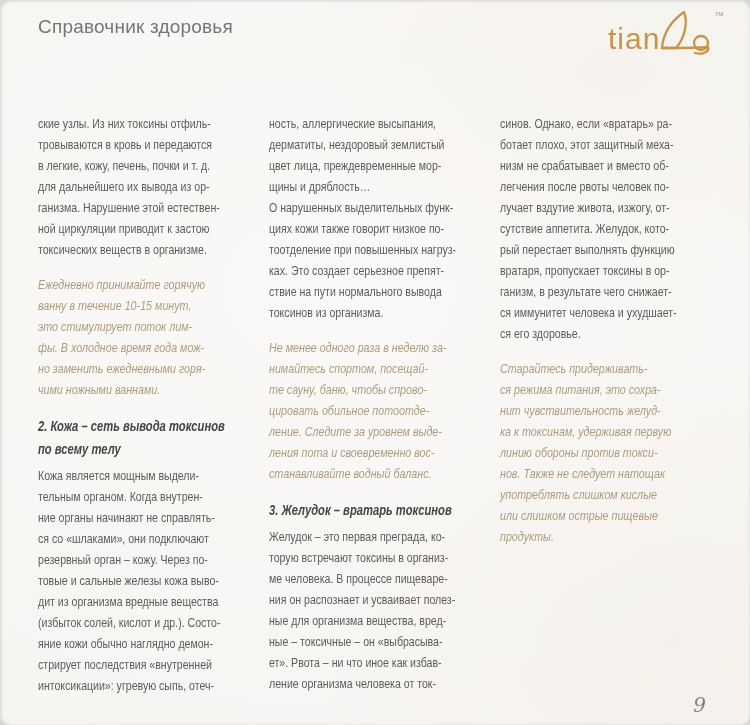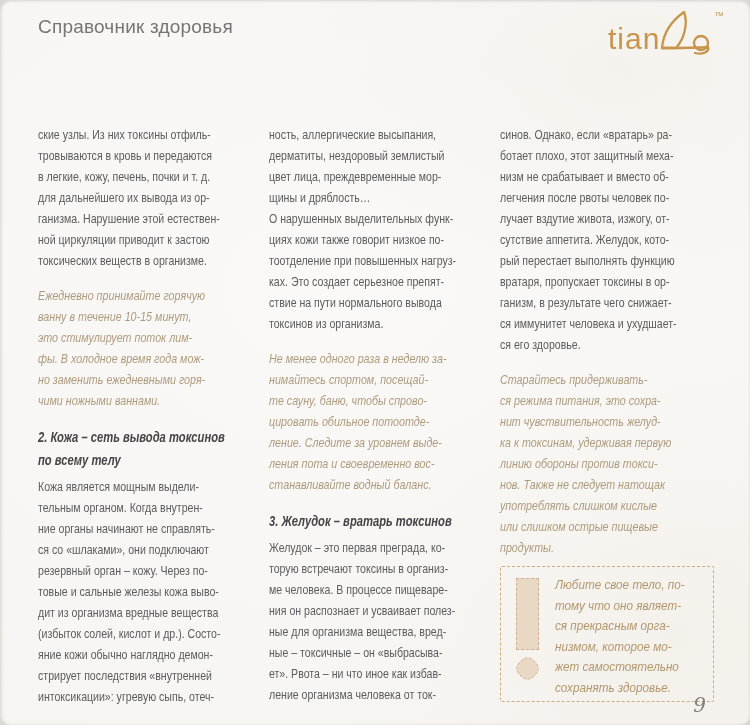--- a/index.html
+++ b/index.html
@@ -23,21 +23,21 @@
   .doc-title {
     position:absolute; top:16px; left:38px;
     font-size:19px; color:#757577; letter-spacing:.2px;
   }
   .brand { position:absolute; top:6px; right:24px; }
   .lg-text { font-size:30px; fill:#c6944a; font-family:"Liberation Sans",sans-serif; letter-spacing:1px; font-weight:400; }
   .lg-stroke { fill:none; stroke:#c6944a; stroke-width:2.3; stroke-linecap:round; stroke-linejoin:round; }
   .lg-tm { font-size:10px; fill:#b99a66; font-family:"Liberation Sans",sans-serif; }
 
   .columns {
-    position:absolute; left:38px; right:36px; top:124px;
+    position:absolute; left:38px; right:36px; top:113px;
     display:flex; gap:17px;
   }
   .col { flex:1; min-width:0; }
 
   .blk {
     width:123%;
     transform:scaleX(0.813);
     transform-origin:0 0;
     margin:0;
     white-space:pre-line;
@@ -177,31 +177,19 @@
       <p class="blk tip-p">Старайтесь придерживать-
 ся режима питания, это сохра-
 нит чувствительность желуд-
 ка к токсинам, удерживая первую
 линию обороны против токси-
 нов. Также не следует натощак
 употреблять слишком кислые
 или слишком острые пищевые
 продукты.</p>
 
-      <aside class="callout">
-        <div class="excl">
-          <div class="excl-bar"></div>
-          <div class="excl-dot"></div>
-        </div>
-        <p class="callout-text">Любите свое тело, по-
-тому что оно являет-
-ся прекрасным орга-
-низмом, которое мо-
-жет самостоятельно
-сохранять здоровье.</p>
-      </aside>
     </section>
 
   </main>
 
   <div class="page-number">9</div>
 
 </div>
 
 </body></html>

